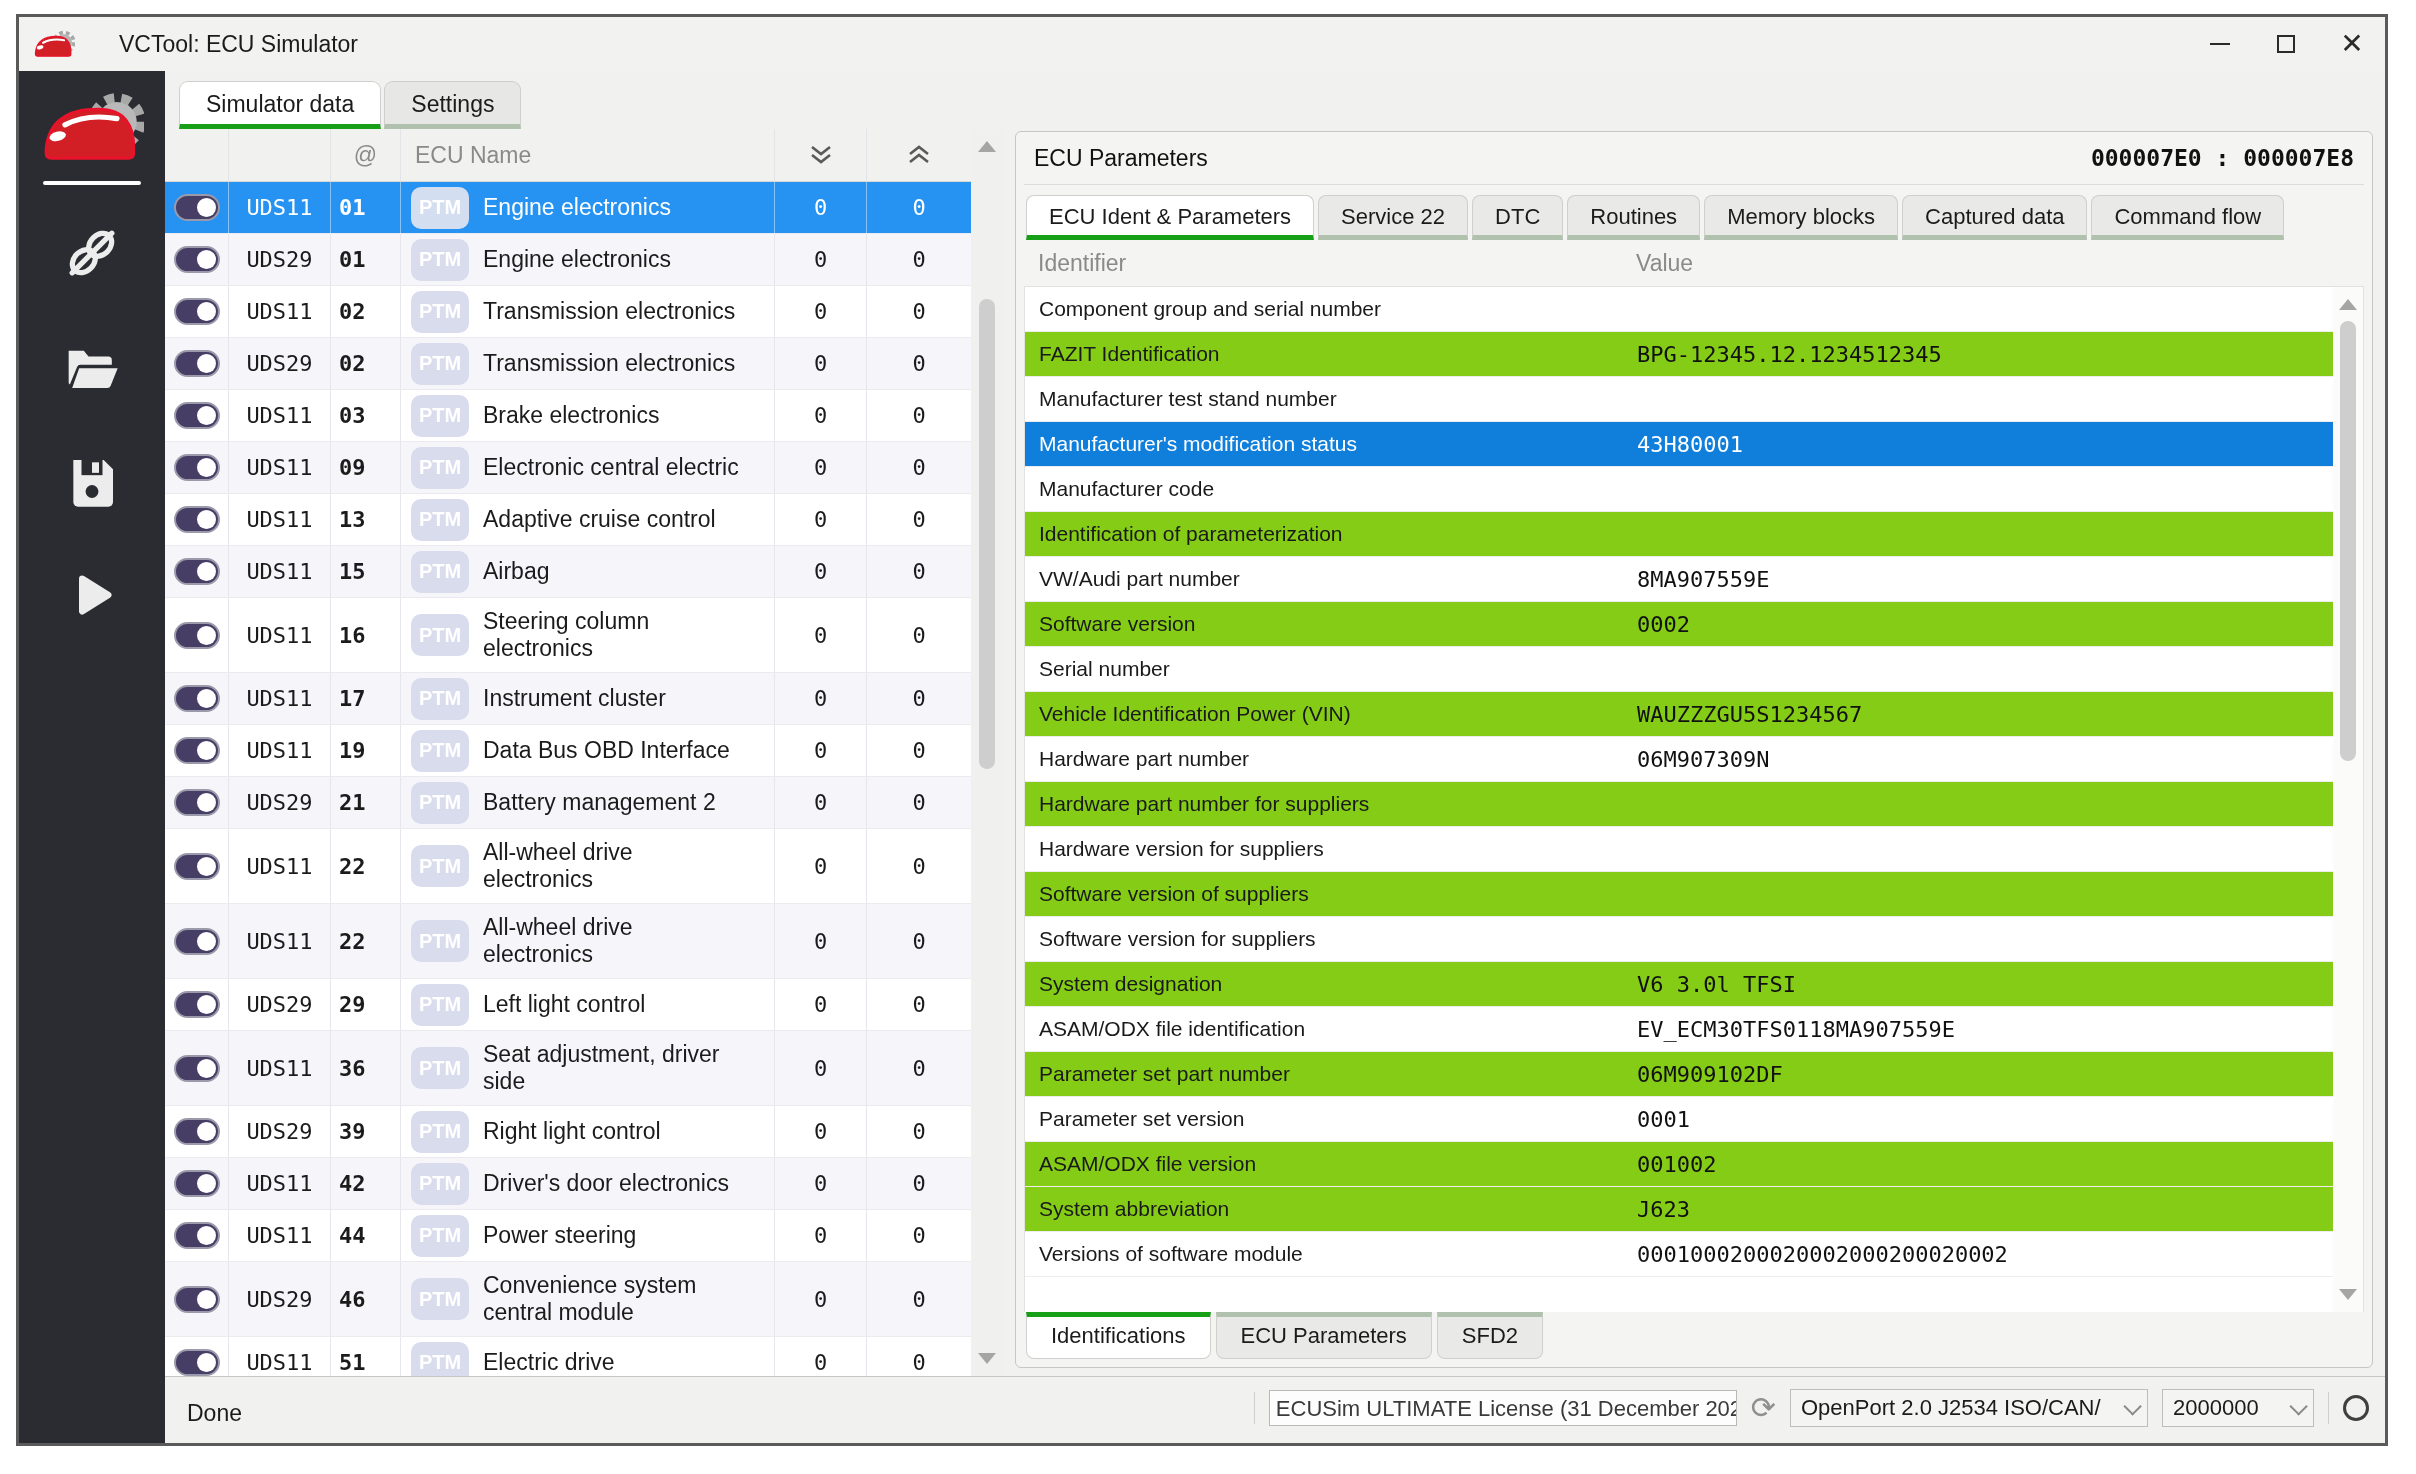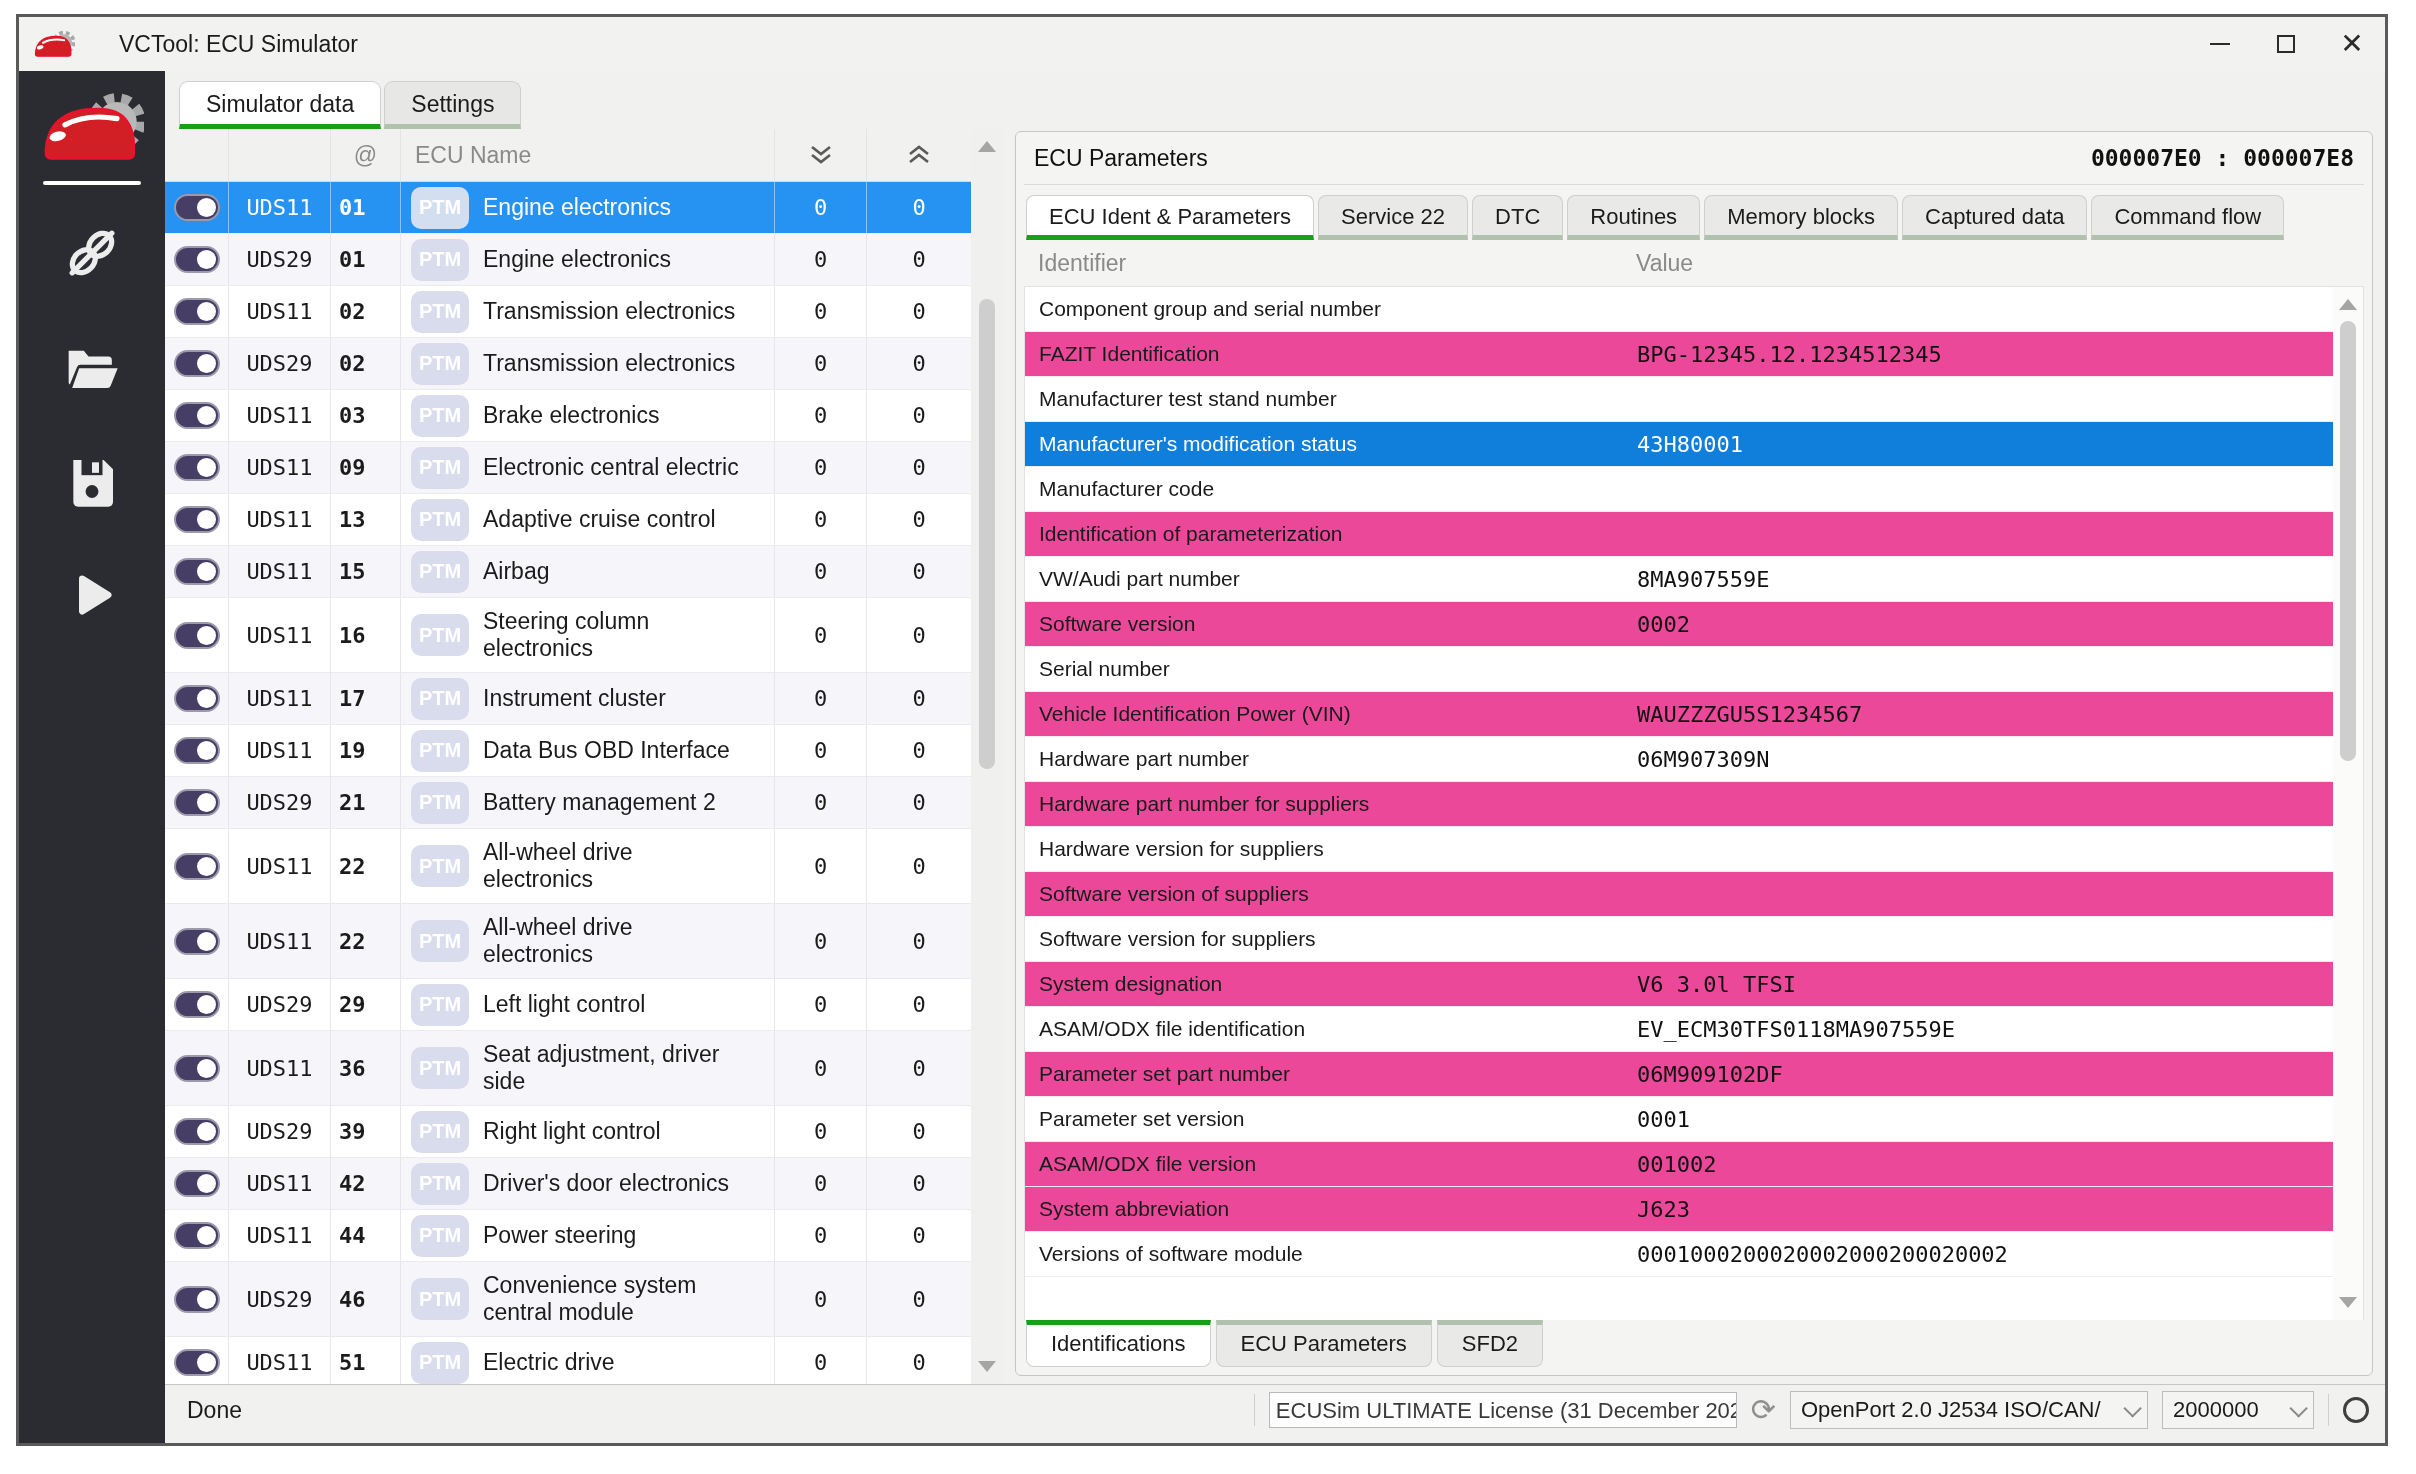--- a/index.html
+++ b/index.html
@@ -70,33 +70,33 @@
   .ptabs{display:flex;align-items:flex-end;gap:4px;padding:10px 0 0 2px;flex:0 0 auto;}
   .ptab{font-size:22px;color:#1b1b1b;padding:8px 22px 5px 22px;border:1px solid #cfcfcd;border-bottom:5px solid #b0c2ae;
         border-radius:8px 8px 0 0;background:#e9e9e7;white-space:nowrap;}
   .ptab.active{background:#ffffff;border-bottom-color:#17a017;}
   .cols{height:46px;flex:0 0 auto;display:grid;grid-template-columns:598px 1fr;align-items:center;padding-left:14px;
         color:#8a8a8a;font-size:23px;background:#f4f4f2;}
   .plist-wrap{flex:1;position:relative;min-height:0;background:#ffffff;border:1px solid #e2e2e0;border-bottom:none;overflow:hidden;}
   .plist{position:absolute;inset:0 30px 0 0;overflow:hidden;}
   .prow{display:grid;grid-template-columns:598px 1fr;align-items:center;height:44px;padding-left:14px;
         border-bottom:1px solid #ededf0;background:#ffffff;}
-  .prow.alt{background:#ec4899;}
+  .prow.alt{background:#84cc16;}
   .pid{font-size:21px;color:#1a1a1a;white-space:nowrap;overflow:hidden;}
   .pval{font-family:"DejaVu Sans Mono","Liberation Mono",monospace;font-size:22px;color:#111111;white-space:nowrap;overflow:hidden;}
   .prow.selected{background:#0f7fdb;}
   .prow.selected .pid,.prow.selected .pval{color:#ffffff;}
   .vscroll2{position:absolute;top:0;right:0;bottom:0;width:30px;background:#fbfbfa;}
   .btabs{display:flex;align-items:flex-start;gap:5px;padding:0 0 8px 2px;flex:0 0 auto;}
   .btab{font-size:22px;color:#1b1b1b;padding:6px 24px 9px 24px;border:1px solid #cfcfcd;border-top:5px solid #b0c2ae;
         border-radius:0 0 8px 8px;background:#e9e9e7;white-space:nowrap;}
   .btab.active{background:#ffffff;border-top-color:#17a017;}
   
-  .statusbar{height:50px;flex:0 0 auto;border-top:1px solid #c6c6c4;background:#f1f1ef;display:flex;align-items:center;
-             padding:0 16px 8px 22px;}
+  .statusbar{height:50px;flex:0 0 auto;border-top:1px solid #c6c6c4;background:#f1f1ef;display:flex;align-items:flex-end;
+             padding:0 16px 16px 22px;}
   .status-text{font-size:23px;color:#1b1b1b;}
   .sb-right{margin-left:auto;display:flex;align-items:center;gap:14px;}
   .sb-sep{width:1px;height:32px;background:#cfcfcd;}
   .license-box{width:468px;height:36px;line-height:36px;background:#fdfdfd;border:1px solid #b9b9b9;
                font-size:22px;color:#3a3a3a;padding:0 6px;white-space:nowrap;overflow:hidden;box-sizing:border-box;}
   .refresh{font-size:30px;color:#8f8f8f;font-family:"DejaVu Sans",sans-serif;line-height:1;}
   .dropdown{height:38px;background:#f4f4f2;border:1px solid #bdbdbd;display:flex;align-items:center;
             font-size:22px;color:#1b1b1b;padding:0 10px;box-sizing:border-box;gap:10px;}
   .dd-iface{width:358px;}
   .dd-baud{width:152px;}

